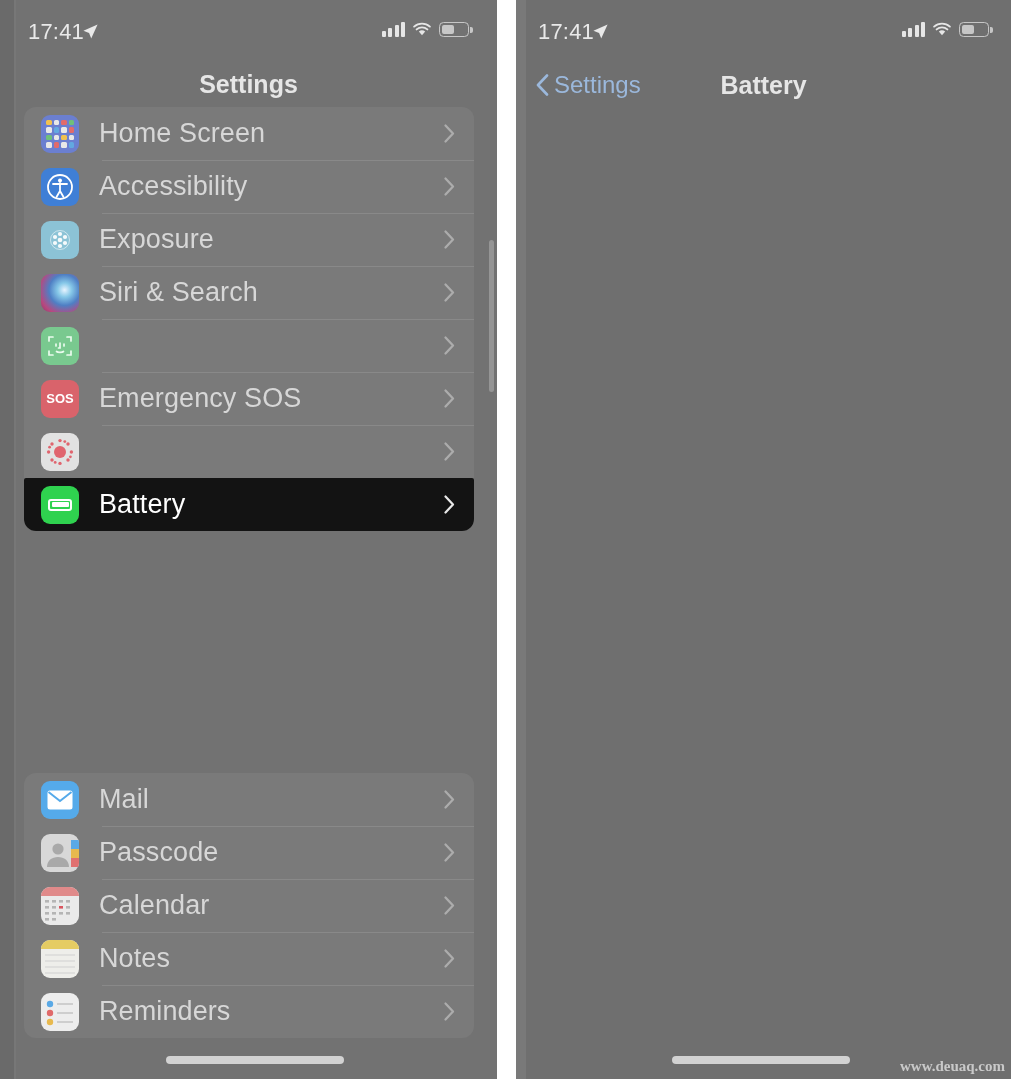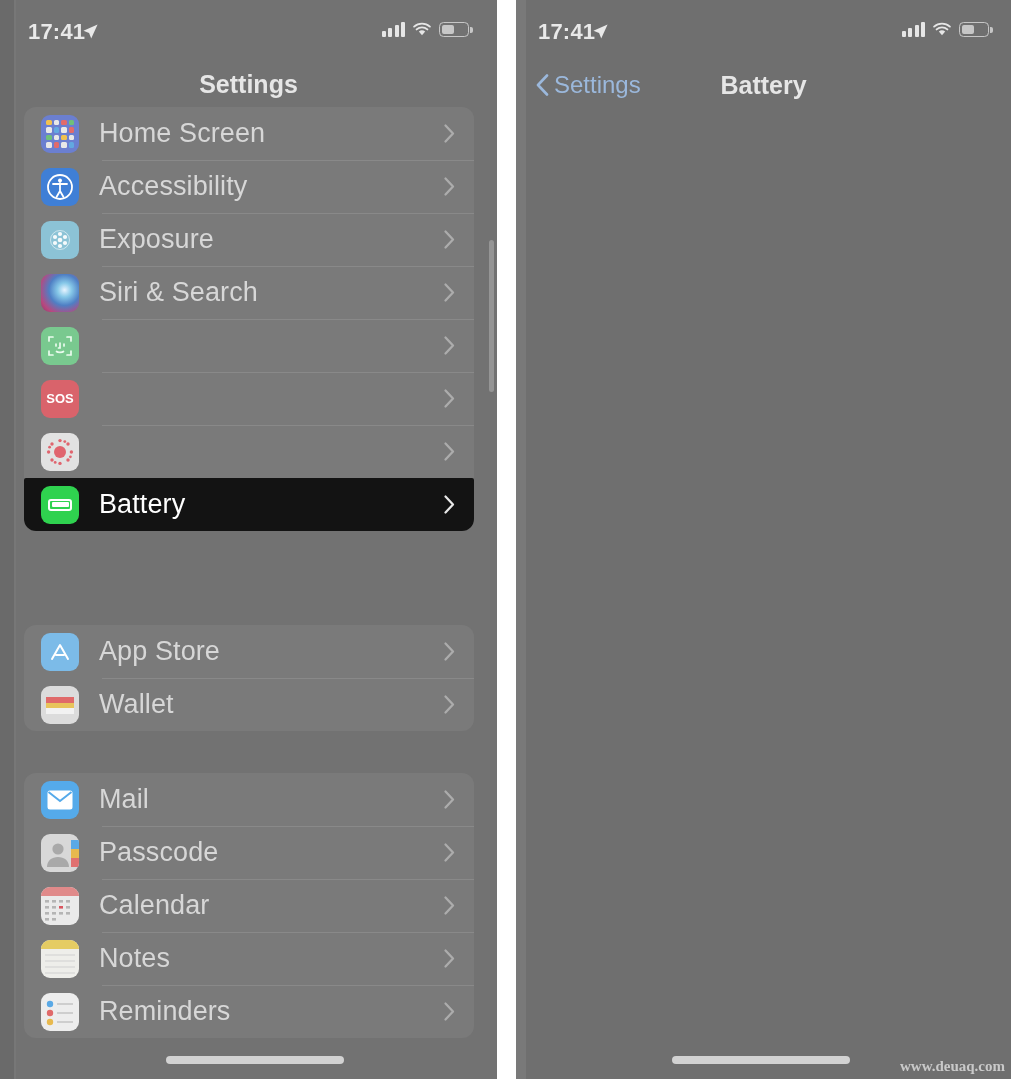--- a/index.html
+++ b/index.html
@@ -17,21 +17,21 @@
 
   .edge-l { position:absolute; left:0; top:0; width:14px; height:1079px;
             background:#6a6a6a; }
   .edge-l2{ position:absolute; left:14px; top:0; width:2px; height:1079px;
             background:#7b7b7b; opacity:.5; }
   .edge-r { position:absolute; left:0; top:0; width:10px; height:1079px;
             background:#8d8d8d; opacity:.35; }
 
   
   .statusbar { position:absolute; left:0; right:0; top:14px; height:36px; }
-  .sb-time { position:absolute; font-size:22px; font-weight:700; color:#e9e9e9;
+  .sb-time { position:absolute; font-size:22px; font-weight:400; color:#e9e9e9;
              letter-spacing:.2px; top:5px; }
   .sb-loc  { position:absolute; top:9px; width:17px; height:17px; }
   .sb-right{ position:absolute; top:8px; display:flex; align-items:center; gap:7px; }
   .bars { display:flex; align-items:flex-end; gap:2.5px; height:15px; }
   .bars i { display:block; width:4px; background:#e6e6e6; border-radius:1px; }
   .bars i:nth-child(1){height:6px}.bars i:nth-child(2){height:9px}
   .bars i:nth-child(3){height:12px}.bars i:nth-child(4){height:15px}
   .batt-ic { position:relative; width:30px; height:15px; border:1.6px solid #d6d6d6;
              border-radius:4.5px; opacity:.85; }
   .batt-ic::after { content:""; position:absolute; right:-4.5px; top:4px;
@@ -207,20 +207,21 @@
               <path d="M2 8V4h4M24 8V4h-4M2 18v4h4M24 18v4h-4"></path>
               <path d="M9 11v2M17 11v2M13 10v5h-1.5M9.5 18.5c1.2 1.1 5.8 1.1 7 0"></path>
             </svg>
           </span>
           <svg class="chev" viewBox="0 0 11 19">
               <path d="M1.5 1.5 9 9.5 1.5 17.5" stroke="#d6d6d6" stroke-width="2.2" fill="none" stroke-linecap="round" stroke-linejoin="round"></path>
             </svg>
         </div>
         <div class="row">
           <span class="ico ic-sos">SOS</span>
+          <span class="lbl">Emergency SOS</span>
           <svg class="chev" viewBox="0 0 11 19">
               <path d="M1.5 1.5 9 9.5 1.5 17.5" stroke="#d6d6d6" stroke-width="2.2" fill="none" stroke-linecap="round" stroke-linejoin="round"></path>
             </svg>
         </div>
         <div class="row">
           <span class="ico ic-exposure">
             <svg width="30" height="30" viewBox="0 0 30 30">
               <circle cx="15" cy="15" r="6" fill="#e0646e"></circle>
               <g fill="#e0646e">
                 <circle cx="15" cy="3.6" r="1.7"></circle>
@@ -246,46 +247,20 @@
           <span class="ico ic-battery">
               <i></i>
             </span>
           <span class="lbl">Battery</span>
           <svg class="chev" viewBox="0 0 11 19">
               <path d="M1.5 1.5 9 9.5 1.5 17.5" stroke="#e8e8e8" stroke-width="2.2" fill="none" stroke-linecap="round" stroke-linejoin="round"></path>
             </svg>
         </div>
       </div>
 
-      <div class="group" style="top:625px">
-        <div class="row">
-          <span class="ico ic-appstore">
-            <svg width="24" height="24" viewBox="0 0 24 24" fill="none" stroke="#fff" stroke-width="2" stroke-linecap="round" stroke-linejoin="round">
-              <path d="M4 19 12 5l8 14M8 15h8"></path>
-            </svg>
-          </span>
-          <span class="lbl">App Store</span>
-          <svg class="chev" viewBox="0 0 11 19">
-              <path d="M1.5 1.5 9 9.5 1.5 17.5" stroke="#d6d6d6" stroke-width="2.2" fill="none" stroke-linecap="round" stroke-linejoin="round"></path>
-            </svg>
-        </div>
-        <div class="row">
-          <span class="ico ic-wallet">
-            <svg width="38" height="38" viewBox="0 0 38 38">
-              <rect x="5" y="11" width="28" height="6" fill="#e06a6a"></rect>
-              <rect x="5" y="17" width="28" height="5" fill="#e8c45c"></rect>
-              <rect x="5" y="22" width="28" height="6" fill="#f2f2f2"></rect>
-            </svg>
-          </span>
-          <span class="lbl">Wallet</span>
-          <svg class="chev" viewBox="0 0 11 19">
-              <path d="M1.5 1.5 9 9.5 1.5 17.5" stroke="#d6d6d6" stroke-width="2.2" fill="none" stroke-linecap="round" stroke-linejoin="round"></path>
-            </svg>
-        </div>
-      </div>
 
       <div class="group" style="top:773px">
         <div class="row">
           <span class="ico ic-mail">
             <svg width="26" height="20" viewBox="0 0 26 20">
               <rect x="0.5" y="0.5" width="25" height="19" rx="2.5" fill="#fff"></rect>
               <path d="M1.5 2 13 11 24.5 2" fill="none" stroke="#55aaea" stroke-width="2"></path>
             </svg>
           </span>
           <span class="lbl">Mail</span>

